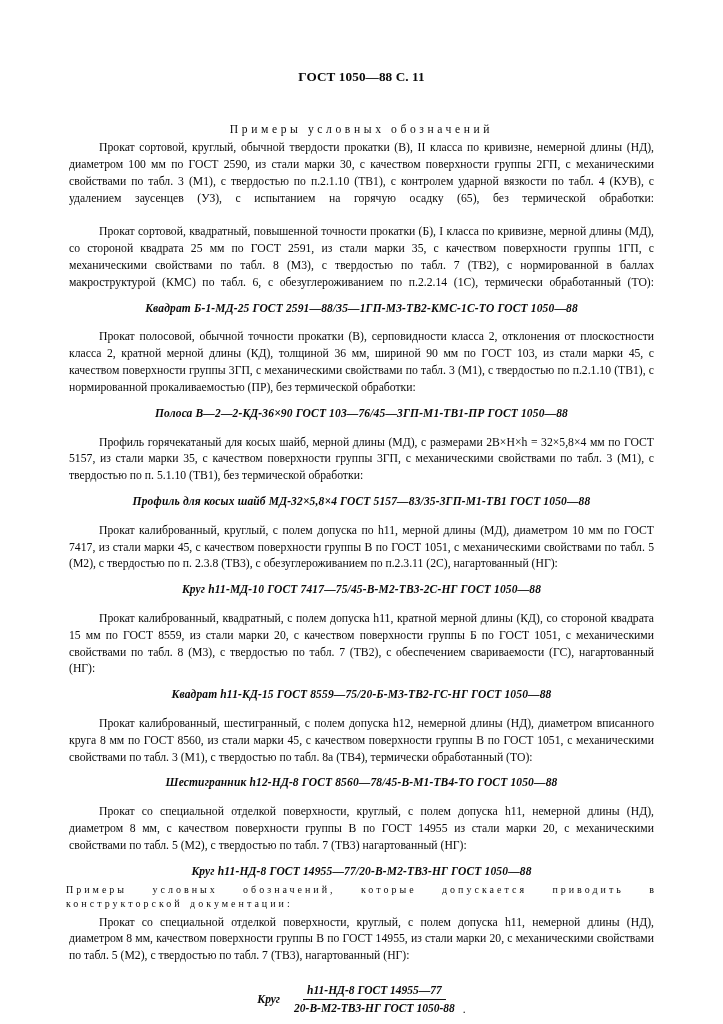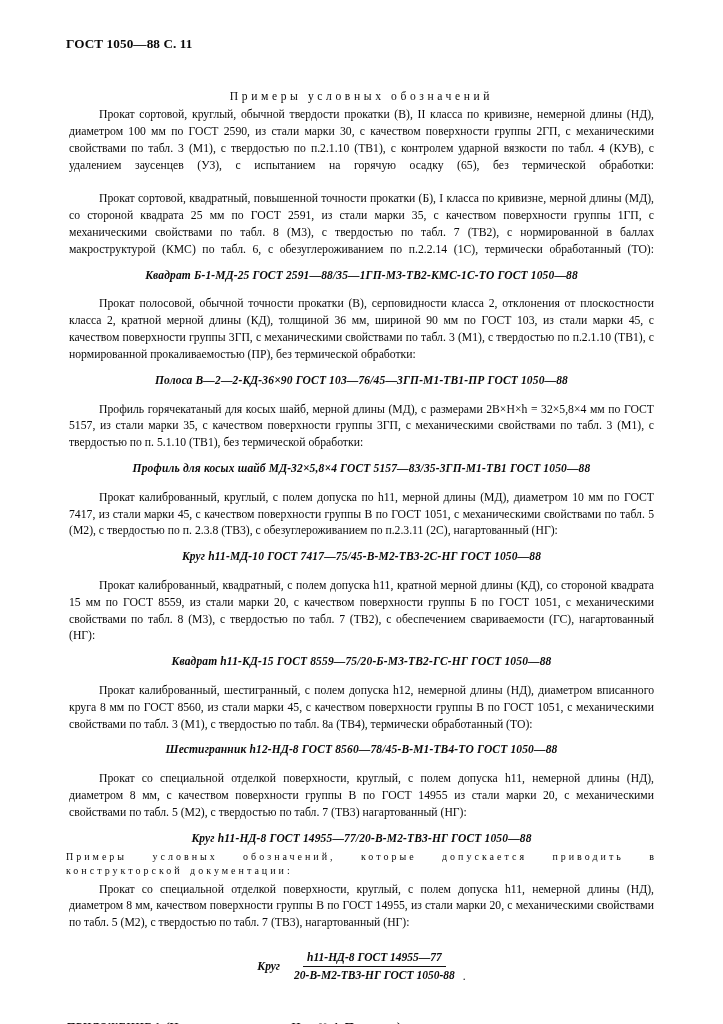--- a/index.html
+++ b/index.html
@@ -16,26 +16,26 @@
     font-family: "Liberation Serif", "DejaVu Serif", serif;
     color: #0a0a0a;
   }
   .content {
     position: absolute;
     left: 66px;
     top: 0;
     width: 591px;
   }
   .page-header {
-    text-align: left;
+    text-align: center;
     font-family: "Liberation Serif", "DejaVu Serif", serif;
     font-weight: bold;
     font-size: 13.2px;
     letter-spacing: 0.1px;
-    padding-top: 37px;
+    padding-top: 70px;
     line-height: 1;
   }
   .section-heading {
     text-align: center;
     font-size: 11.6px;
     letter-spacing: 3.6px;
     margin-top: 39px;
     line-height: 1.3;
   }
   .heading-block {

